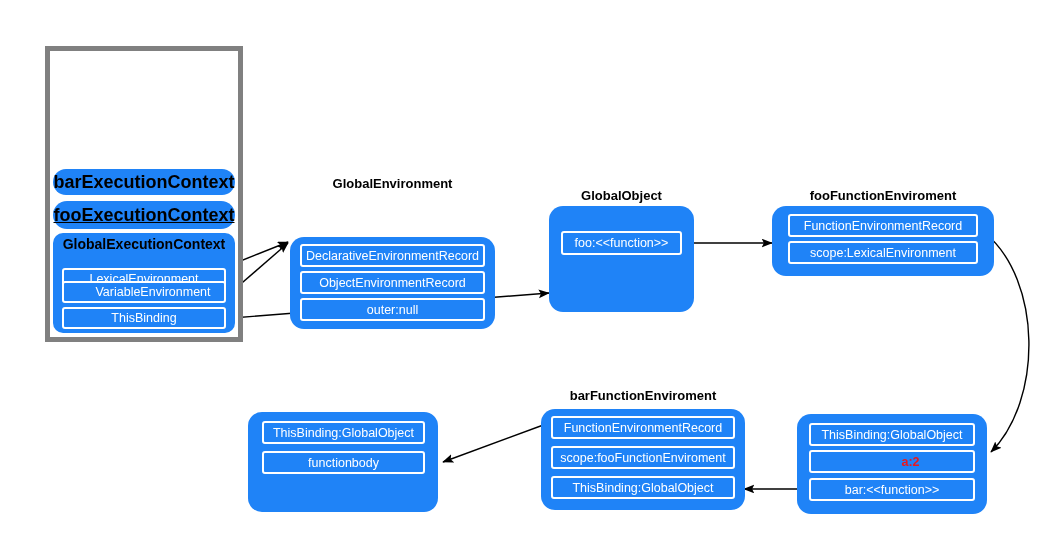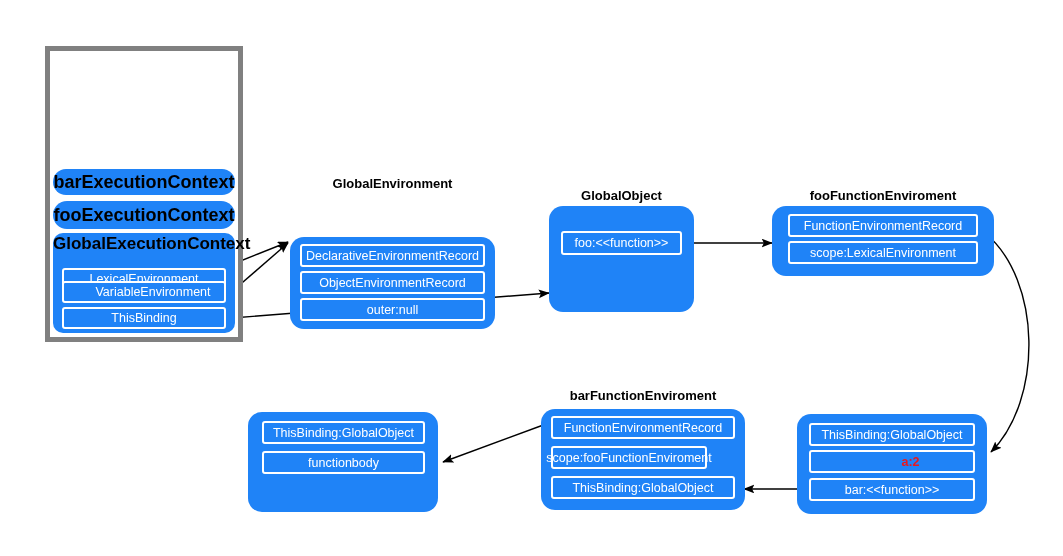--- a/index.html
+++ b/index.html
@@ -61,21 +61,21 @@
     position: absolute;
     background: #1f83f7;
     border-radius: 14px;
     box-sizing: border-box;
   }
   .node.small-radius {
     border-radius: 10px;
   }
   .node-heading {
     color: #000000;
-    font-size: 17px;
+    font-size: 14px;
     font-weight: bold;
     text-align: center;
     line-height: 16px;
     padding-top: 3px;
     white-space: nowrap;
   }
   
   .slot {
     position: absolute;
     background: #1f83f7;
@@ -119,21 +119,21 @@
     <line x1="810" y1="489" x2="744" y2="489" stroke="#000000" stroke-width="1.4" marker-end="url(#ah)"></line>
 
     <line x1="546" y1="424" x2="443" y2="462" stroke="#000000" stroke-width="1.4" marker-end="url(#ah)"></line>
   </svg>
 
 
   <div class="callstack-frame" style="left:45px; top:46px; width:198px; height:296px;"></div>
 
   <div class="pill" style="left:53px; top:169px; width:182px; height:26px;">barExecutionContext</div>
 
-  <div class="pill" style="left:53px; top:201px; width:182px; height:28px;">fooExecutionContext</div>
+  <div class="pill" style="left:53px; top:201px; width:182px; height:28px;text-decoration:underline;">fooExecutionContext</div>
 
   <div class="node small-radius" style="left:53px; top:233px; width:182px; height:100px;">
     <div class="node-heading">GlobalExecutionContext</div>
     <div class="slot" style="left:9px; top:22px; width:164px; height:22px;margin-top:13px;">LexicalEnvironment</div>
     <div class="slot" style="left:9px; top:48px; width:164px; height:22px;padding-left:18px;">VariableEnvironment</div>
     <div class="slot" style="left:9px; top:74px; width:164px; height:22px;">ThisBinding</div>
   </div>
 
   <div class="group-title" style="left:290px; top:176px; width:205px;">GlobalEnvironment</div>
 
@@ -159,21 +159,21 @@
   <div class="node" style="left:797px; top:414px; width:190px; height:100px;">
     <div class="slot" style="left:12px; top:9px; width:166px; height:23px;">ThisBinding:GlobalObject</div>
     <div class="slot value-red" style="left:12px; top:36px; width:166px; height:23px;padding-left:37px;">a:2</div>
     <div class="slot" style="left:12px; top:64px; width:166px; height:23px;">bar:&lt;&lt;function&gt;&gt;</div>
   </div>
 
   <div class="group-title" style="left:541px; top:388px; width:204px;">barFunctionEnviroment</div>
 
   <div class="node" style="left:541px; top:409px; width:204px; height:101px;">
     <div class="slot" style="left:10px; top:7px; width:184px; height:23px;">FunctionEnvironmentRecord</div>
-    <div class="slot" style="left:10px; top:37px; width:156px; height:23px;">scope:fooFunctionEnviroment</div>
+    <div class="slot" style="left:10px; top:37px; width:184px; height:23px;">scope:fooFunctionEnviroment</div>
     <div class="slot" style="left:10px; top:67px; width:184px; height:23px;">ThisBinding:GlobalObject</div>
   </div>
 
   <div class="node" style="left:248px; top:412px; width:190px; height:100px;">
     <div class="slot" style="left:14px; top:9px; width:163px; height:23px;">ThisBinding:GlobalObject</div>
     <div class="slot" style="left:14px; top:39px; width:163px; height:23px;">functionbody</div>
   </div>
 
 </div>
 

